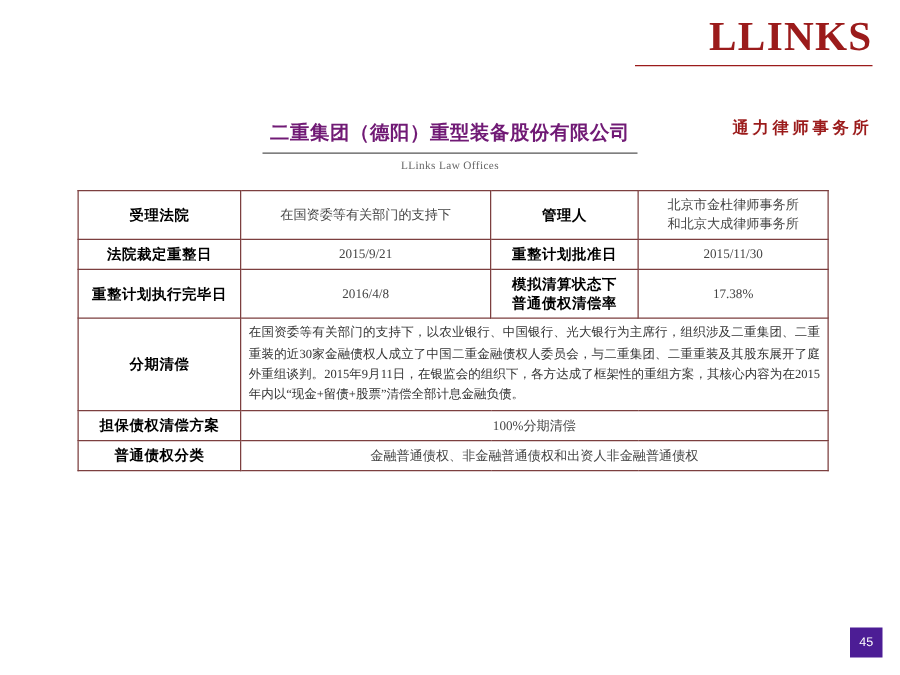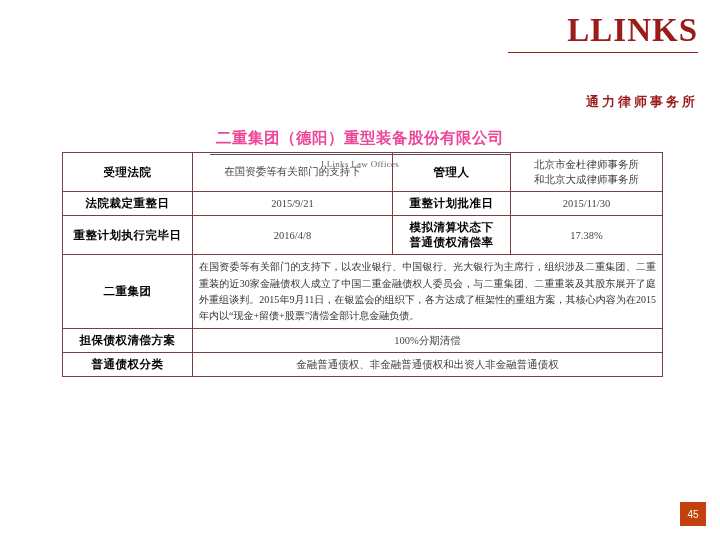--- a/index.html
+++ b/index.html
@@ -61,23 +61,22 @@
     position: absolute;
     top: 96px;
     left: 0;
     width: 720px;
     text-align: center;
   }
   .doc-title {
     font-family: "Liberation Serif", "DejaVu Serif", serif;
     font-size: 15.5px;
     font-weight: bold;
-    color: #ec4899;
+    color: #701a75;
     letter-spacing: 0.5px;
-    margin-top: 32px;
   }
   .title-rule {
     width: 300px;
     height: 1px;
     background: #555;
     margin: 5px auto 0 auto;
   }
   .doc-subtitle {
     margin-top: 4px;
     font-family: "Liberation Serif", "DejaVu Serif", serif;
@@ -139,21 +138,21 @@
   }
   .stack span { display: block; }
 
   
   .page-num {
     position: absolute;
     right: 14px;
     bottom: 14px;
     width: 26px;
     height: 24px;
-    background: #c2410c;
+    background: #4c1d95;
     color: #fff;
     font-size: 10px;
     display: flex;
     align-items: center;
     justify-content: center;
     font-family: "Liberation Sans", sans-serif;
   }
 </style>
 </head>
 <body>
@@ -201,21 +200,21 @@
         <td class="val">2016/4/8</td>
         <td class="lbl">
           <span class="stack">
             <span>模拟清算状态下</span>
             <span>普通债权清偿率</span>
           </span>
         </td>
         <td class="val">17.38%</td>
       </tr>
       <tr>
-        <td class="lbl">二重集团</td>
+        <td class="lbl">分期清偿</td>
         <td class="para" colspan="3">在国资委等有关部门的支持下，以农业银行、中国银行、光大银行为主席行，组织涉及二重集团、二重重装的近30家金融债权人成立了中国二重金融债权人委员会，与二重集团、二重重装及其股东展开了庭外重组谈判。2015年9月11日，在银监会的组织下，各方达成了框架性的重组方案，其核心内容为在2015年内以“现金+留债+股票”清偿全部计息金融负债。</td>
       </tr>
       <tr>
         <td class="lbl">担保债权清偿方案</td>
         <td class="val" colspan="3">100%分期清偿</td>
       </tr>
       <tr>
         <td class="lbl">普通债权分类</td>
         <td class="val" colspan="3">金融普通债权、非金融普通债权和出资人非金融普通债权</td>
       </tr>

